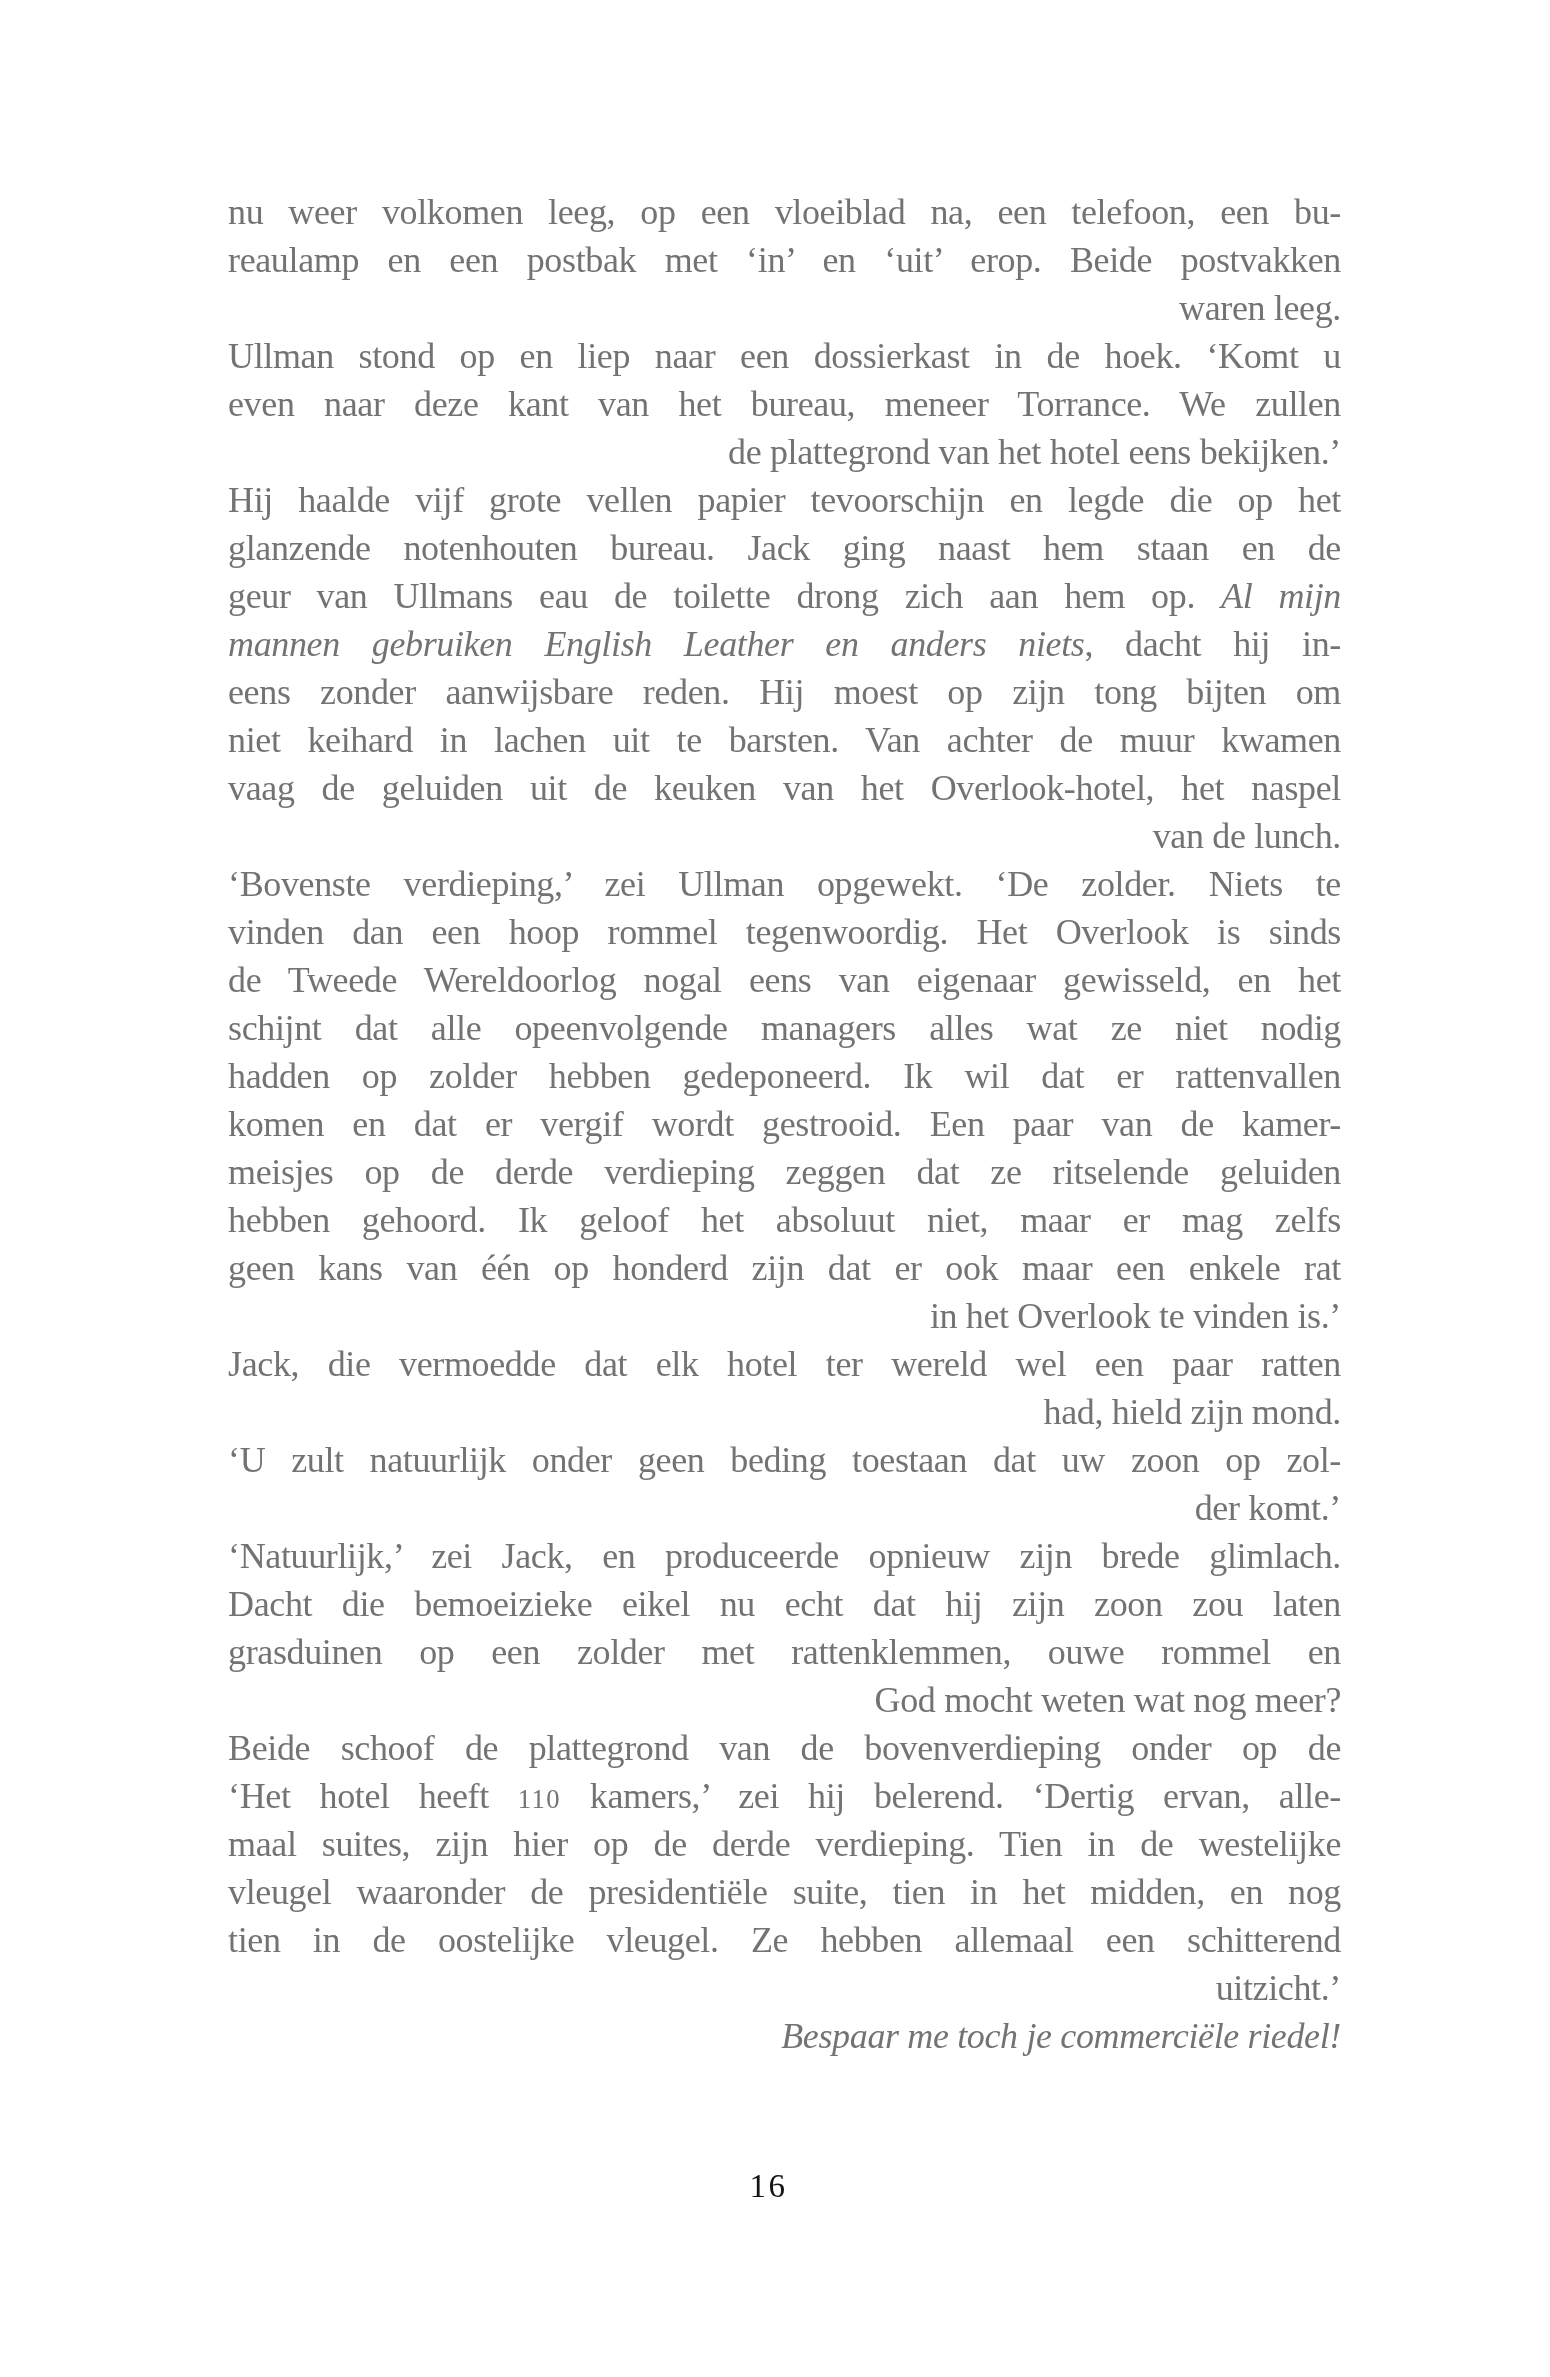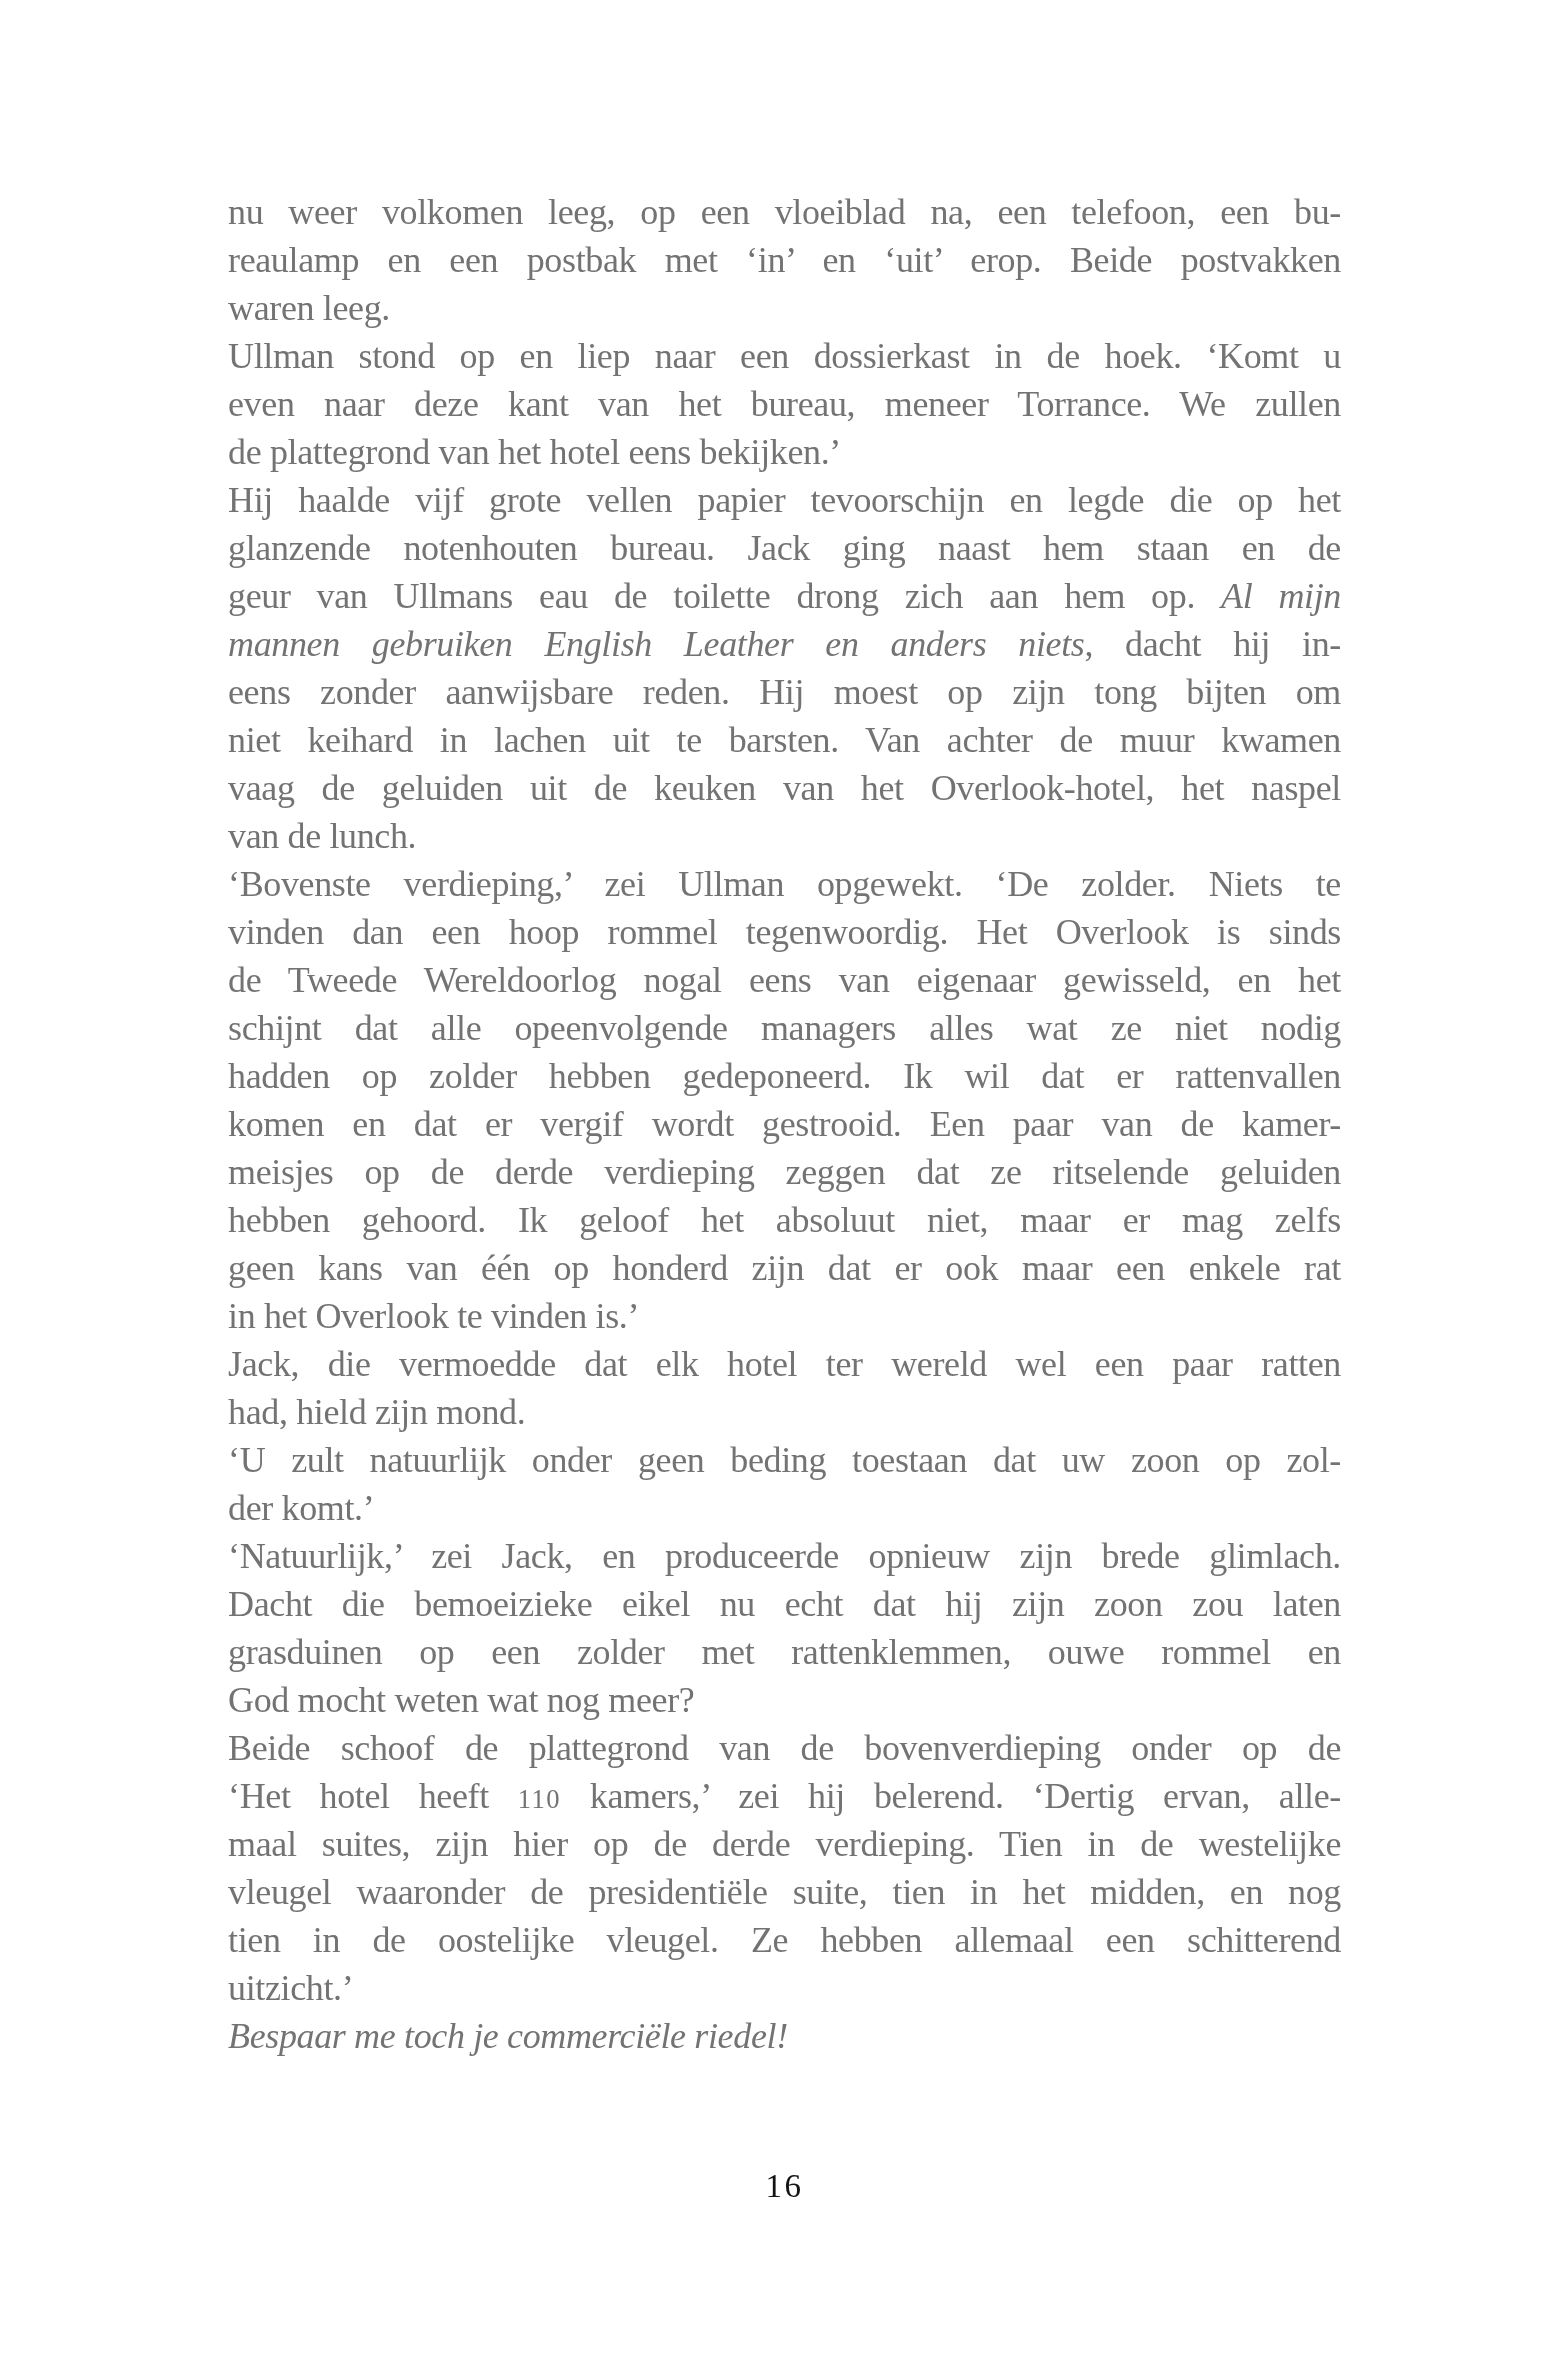--- a/index.html
+++ b/index.html
@@ -21,21 +21,21 @@
     top: 188px;
     width: 1113px;
     font-size: 36px;
     letter-spacing: -0.01em;
     color: #737373;
   }
   .line {
     height: 48px;
     line-height: 48px;
     overflow: hidden;
-    text-align: left;
+    text-align: right;
     white-space: normal;
   }
   
   .line.j {
     text-align: justify;
   }
   .line.j::after {
     content: "";
     display: inline-block;
     width: 100%;
@@ -44,21 +44,21 @@
   .it {
     font-style: italic;
   }
   
   .os {
     font-size: 0.74em;
     letter-spacing: 0.05em;
   }
   .page-footer {
     position: absolute;
-    left: 228px;
+    left: 212px;
     top: 2168px;
     width: 1113px;
     text-align: center;
     font-size: 33px;
     letter-spacing: 2.6px;
     color: #141414;
   }
 </style>
 </head>
 <body>

